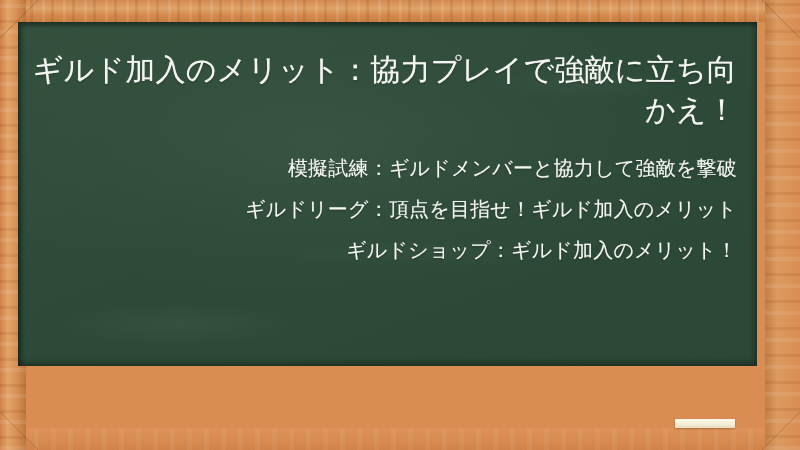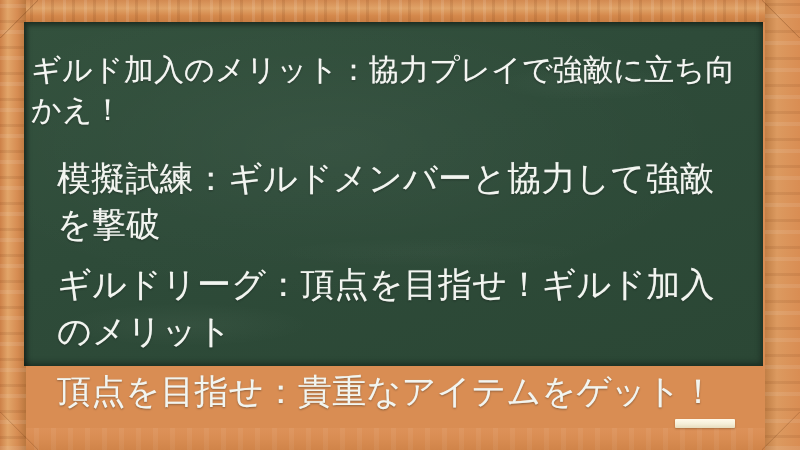--- a/index.html
+++ b/index.html
@@ -80,30 +80,31 @@
     pointer-events: none;
   }
   #miter-tl { left: 0;    top: 0;    background: linear-gradient(135deg, rgba(0,0,0,0) 49%, rgba(110,58,20,0.30) 50%, rgba(0,0,0,0) 52%); }
   #miter-tr { left: 762px; top: 0;   background: linear-gradient(225deg, rgba(0,0,0,0) 49%, rgba(110,58,20,0.28) 50%, rgba(0,0,0,0) 52%); }
   #miter-bl { left: 0;    top: 412px; background: linear-gradient(45deg, rgba(0,0,0,0) 49%, rgba(110,58,20,0.22) 50%, rgba(0,0,0,0) 52%); }
   #miter-br { left: 762px; top: 412px; background: linear-gradient(315deg, rgba(0,0,0,0) 49%, rgba(110,58,20,0.22) 50%, rgba(0,0,0,0) 52%); }
 
   
   #board {
     position: absolute;
-    left: 24px;
+    left: 18px;
     top: 22px;
     width: 739px;
     height: 344px;
     background:
       radial-gradient(ellipse 70% 60% at 42% 36%, rgba(255,255,255,0.045) 0%, rgba(255,255,255,0.012) 45%, rgba(0,0,0,0) 78%),
       linear-gradient(160deg, #33513d 0%, #2e4b39 42%, #2b4735 100%);
     box-shadow:
       inset 3px 3px 5px rgba(0,0,0,0.42),
       inset -2px -3px 6px rgba(0,0,0,0.34);
+    text-align: right;
   }
 
   
   #board-dust {
     position: absolute;
     inset: 0;
     pointer-events: none;
     background:
       radial-gradient(ellipse 24% 9% at 22% 88%, rgba(225,235,220,0.045), rgba(0,0,0,0) 70%),
       radial-gradient(ellipse 18% 7% at 76% 18%, rgba(225,235,220,0.035), rgba(0,0,0,0) 70%),
@@ -137,21 +138,21 @@
     position: absolute;
     left: 29px;
     top: 133px;
     width: 690px;
     margin: 0;
     padding: 0;
     list-style: none;
   }
   .bullet-line {
     color: #f2f5f0;
-    font-size: 34px;
+    font-size: 20px;
     font-weight: 400;
     line-height: 1.36;
     letter-spacing: 0.2px;
     margin: 0 0 14px 4px;
     text-shadow:
       0 0 1px rgba(255,255,255,0.45),
       0 1px 2px rgba(0,0,0,0.38);
   }
   .bullet-line:last-child { margin-bottom: 0; }
 
@@ -185,21 +186,21 @@
   <div id="board">
     <div id="board-dust"></div>
 
     <div id="content">
 
       <h1 id="title">ギルド加入のメリット：協力プレイで強敵に立ち向かえ！</h1>
 
       <ul id="bullet-list">
         <li class="bullet-line">模擬試練：ギルドメンバーと協力して強敵を撃破</li>
         <li class="bullet-line">ギルドリーグ：頂点を目指せ！ギルド加入のメリット</li>
-        <li class="bullet-line">頂点を目指せ：貴重なアイテムをゲット！</li>
+        <li class="bullet-line">ギルドショップ：ギルド加入のメリット！</li>
       </ul>
 
     </div>
   </div>
 
   <div id="chalk-stick"></div>
 
 </div>
 
 </body></html>

